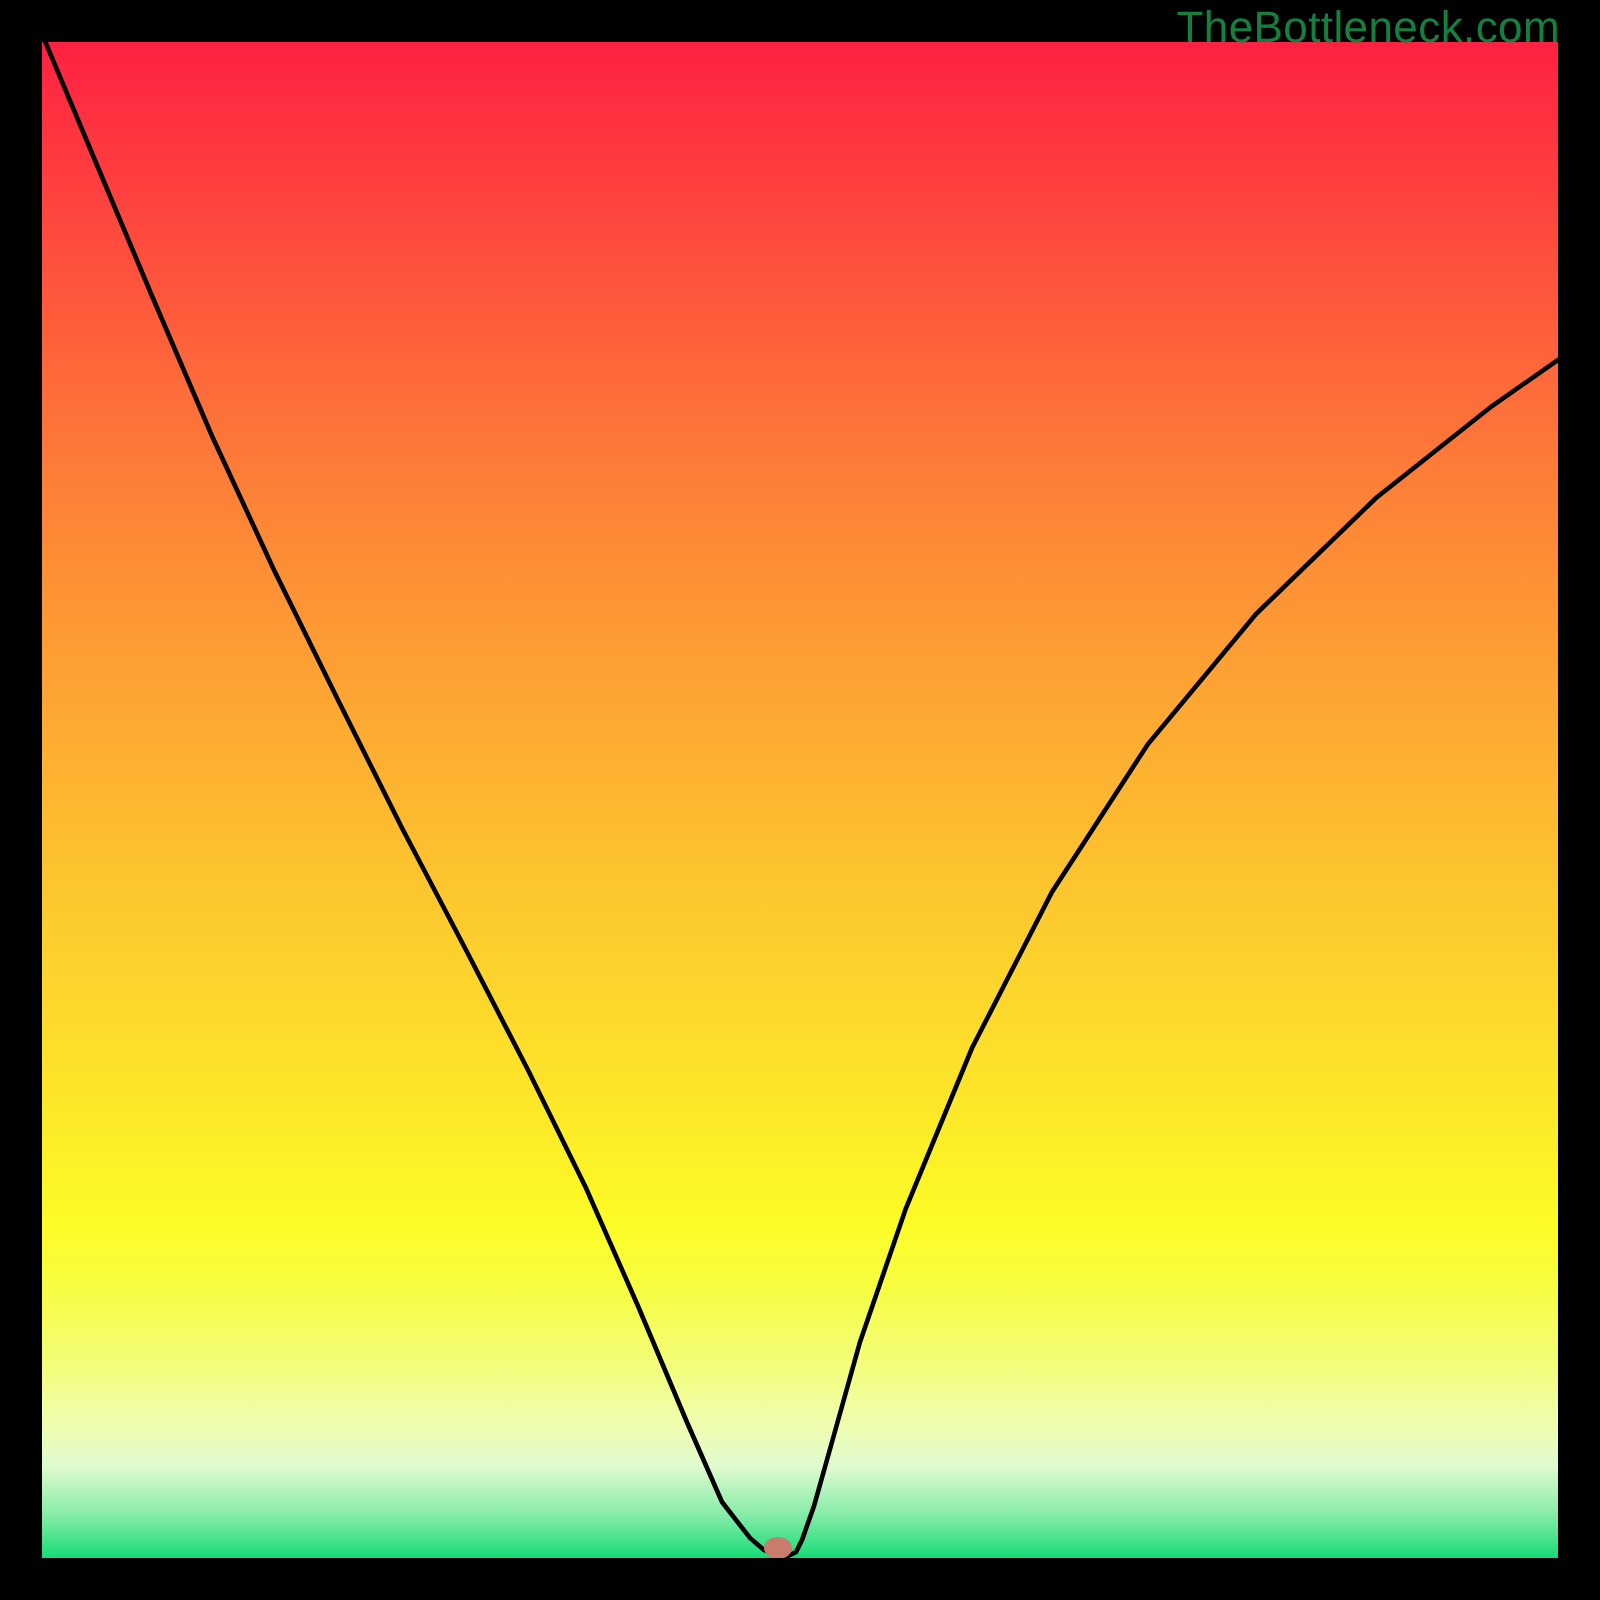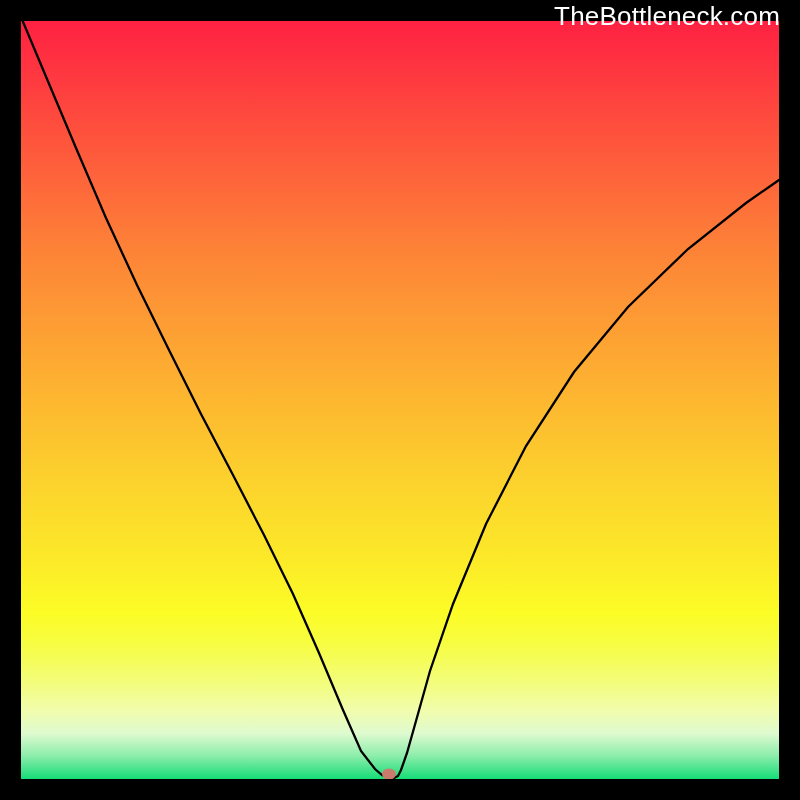--- a/index.html
+++ b/index.html
@@ -53,22 +53,22 @@
     width: 14px;
     height: 11px;
     border-radius: 50%;
     background: rgb(201,124,107);
     transform: translate(-50%, -50%);
   }
   .watermark {
     position: absolute;
     top: 1px;
     right: 20px;
-    color: #ffffff;
-    font-size: 26px;
+    color: #15803d;
+    font-size: 22px;
     letter-spacing: 0.2px;
   }
 </style>
 </head>
 <body>
 
 <div class="frame">
   <div class="plot-area">
     <div class="gradient"></div>
     <svg class="curve" viewBox="0 0 758 758" preserveAspectRatio="none">

